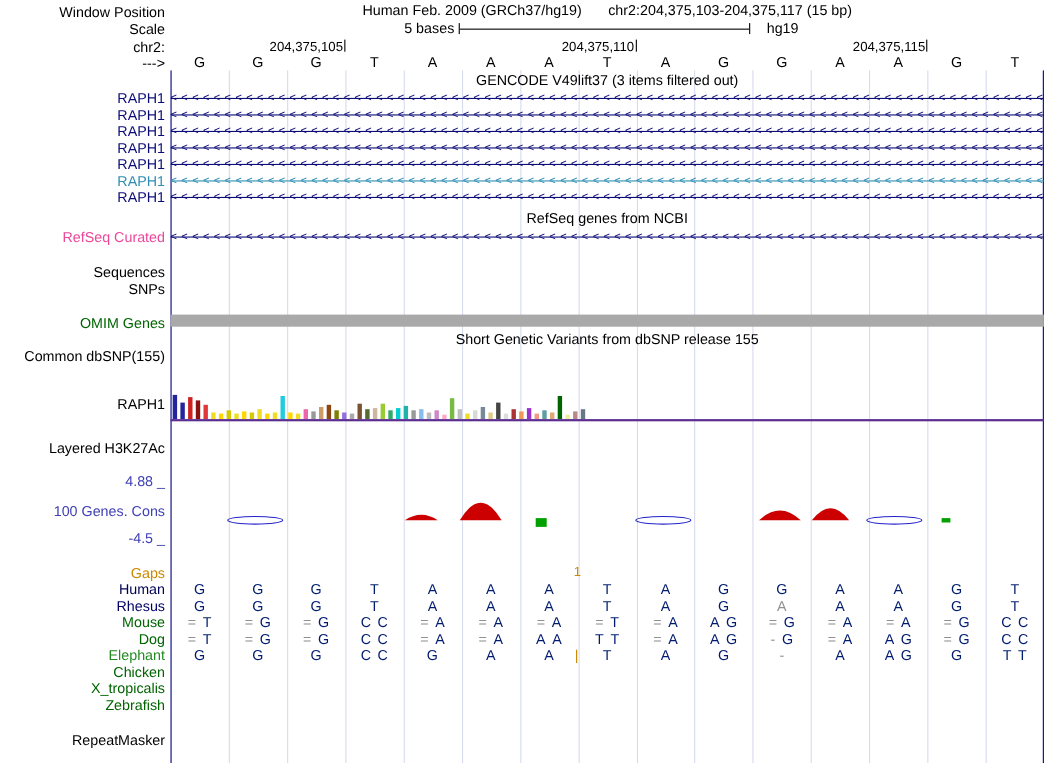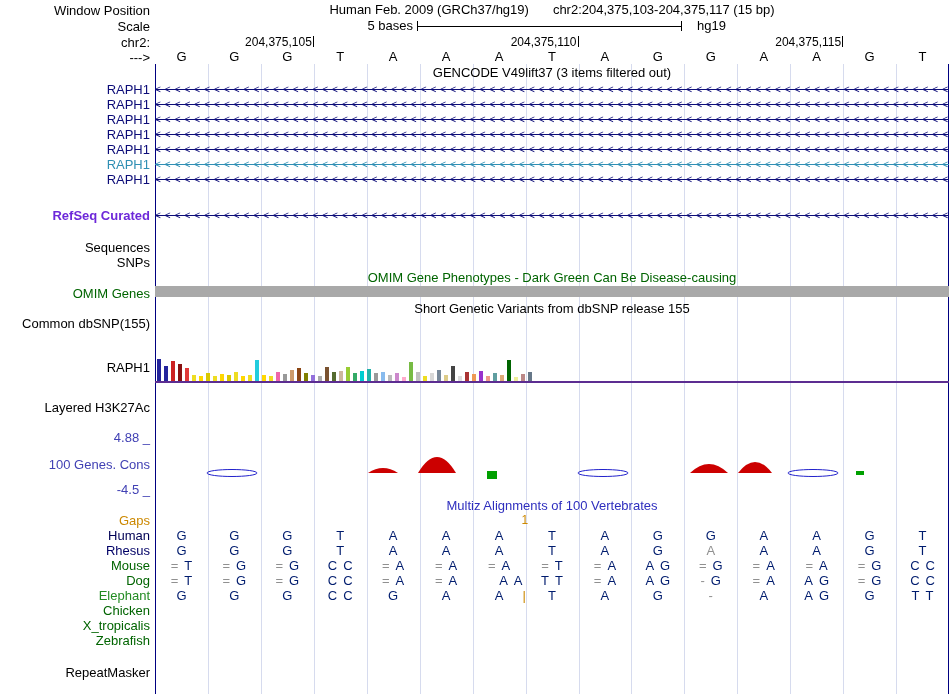--- a/index.html
+++ b/index.html
@@ -28,26 +28,26 @@
   <div class="lbl" style="top:19px">Scale</div>
   <div class="a" style="top:19px;right:537px">5 bases</div>
   <div id="scale-bar"></div>
   <div class="a" style="top:19px;left:697px">hg19</div>
 
   <div class="lbl" style="top:35px">chr2:</div>
   <div class="lbl" style="top:50px">---&gt;</div>
 
   <div class="ct" style="top:66px">GENCODE V49lift37 (3 items filtered out)</div>
 
-  <div class="lbl" style="top: 208px; color: #6d28d9; font-weight: bold;">RefSeq Curated</div>
+  <div class="ct" style="top:192px">RefSeq genes from NCBI</div>
+  <div class="lbl" style="top: 208px; color: #ec4899;">RefSeq Curated</div>
 
   <div class="lbl" style="top:240px">Sequences</div>
   <div class="lbl" style="top:255px">SNPs</div>
 
-  <div class="ct" style="top: 271px; color: rgb(0, 100, 0);">OMIM Gene Phenotypes - Dark Green Can Be Disease-causing</div>
   <div class="lbl" style="top: 286px; color: rgb(0, 100, 0);">OMIM Genes</div>
   <div id="omim-bar" style="background: rgb(169, 169, 169);"></div>
 
   <div class="ct" style="top:302px">Short Genetic Variants from dbSNP release 155</div>
   <div class="lbl" style="top:316px">Common dbSNP(155)</div>
 
   <div class="lbl" style="top:360px">RAPH1</div>
   <div id="gtex-track">
       <div class="a" style="left: 2px; top: 9px; width: 4px; height: 22px; background: rgb(36, 36, 156);"></div>
       <div class="a" style="left: 9px; top: 16px; width: 4px; height: 15px; background: rgb(36, 36, 156);"></div>
@@ -115,21 +115,20 @@
       <path d="M213 25 Q228 15 243 25 Z" fill="#cc0000"></path>
       <path d="M263 25 Q282 -7 301 25 Z" fill="#cc0000"></path>
       <rect x="332" y="23" width="10" height="8" fill="#00a000"></rect>
       <ellipse cx="448" cy="25" rx="25" ry="3.5" fill="none" stroke="#2222cc"></ellipse>
       <path d="M535 25 Q554 7 573 25 Z" fill="#cc0000"></path>
       <path d="M583 25 Q600 3 617 25 Z" fill="#cc0000"></path>
       <ellipse cx="658" cy="25" rx="25" ry="3.5" fill="none" stroke="#2222cc"></ellipse>
       <rect x="701" y="23" width="8" height="4" fill="#00a000"></rect>
     </svg>
 
-  <div class="ct" style="top: 499px; color: rgb(46, 46, 190);">Multiz Alignments of 100 Vertebrates</div>
   <div class="lbl" style="top: 513px; color: rgb(204, 136, 0);">Gaps</div>
 
   <div class="lbl" style="top:665px">RepeatMasker</div>
 
 <div class="a" style="left: 207.9px; top: 64px; width: 1px; height: 630px; background: rgb(214, 219, 238); z-index: 0;"></div>
     <div class="a" style="left: 260.9px; top: 64px; width: 1px; height: 630px; background: rgb(214, 219, 238); z-index: 0;"></div>
     <div class="a" style="left: 313.8px; top: 64px; width: 1px; height: 630px; background: rgb(214, 219, 238); z-index: 0;"></div>
     <div class="a" style="left: 366.7px; top: 64px; width: 1px; height: 630px; background: rgb(214, 219, 238); z-index: 0;"></div>
     <div class="a" style="left: 419.7px; top: 64px; width: 1px; height: 630px; background: rgb(214, 219, 238); z-index: 0;"></div>
     <div class="a" style="left: 472.6px; top: 64px; width: 1px; height: 630px; background: rgb(214, 219, 238); z-index: 0;"></div>
@@ -260,21 +259,21 @@
       <div class="a" style="left: 741.1px; top: 0px; width: 52.9px; text-align: center; line-height: 15px;"><span style="margin: 0px 3px; color: rgb(0, 28, 110);">C</span><span style="margin: 0px 3px; color: rgb(0, 28, 110);">C</span></div>
     </div>
     <div class="a" style="top: 573px; right: 800px; color: rgb(0, 100, 0); line-height: 15px;">Dog</div>
     <div class="a" style="left: 155px; top: 573px; width: 794px; height: 15px;">
       <div class="a" style="left: 0px; top: 0px; width: 52.9px; text-align: center; line-height: 15px;"><span style="margin: 0px 3px; color: rgb(144, 144, 144);">=</span><span style="margin: 0px 3px; color: rgb(0, 28, 110);">T</span></div>
       <div class="a" style="left: 52.9px; top: 0px; width: 52.9px; text-align: center; line-height: 15px;"><span style="margin: 0px 3px; color: rgb(144, 144, 144);">=</span><span style="margin: 0px 3px; color: rgb(0, 28, 110);">G</span></div>
       <div class="a" style="left: 105.9px; top: 0px; width: 52.9px; text-align: center; line-height: 15px;"><span style="margin: 0px 3px; color: rgb(144, 144, 144);">=</span><span style="margin: 0px 3px; color: rgb(0, 28, 110);">G</span></div>
       <div class="a" style="left: 158.8px; top: 0px; width: 52.9px; text-align: center; line-height: 15px;"><span style="margin: 0px 3px; color: rgb(0, 28, 110);">C</span><span style="margin: 0px 3px; color: rgb(0, 28, 110);">C</span></div>
       <div class="a" style="left: 211.7px; top: 0px; width: 52.9px; text-align: center; line-height: 15px;"><span style="margin: 0px 3px; color: rgb(144, 144, 144);">=</span><span style="margin: 0px 3px; color: rgb(0, 28, 110);">A</span></div>
       <div class="a" style="left: 264.7px; top: 0px; width: 52.9px; text-align: center; line-height: 15px;"><span style="margin: 0px 3px; color: rgb(144, 144, 144);">=</span><span style="margin: 0px 3px; color: rgb(0, 28, 110);">A</span></div>
-      <div class="a" style="left: 317.6px; top: 0px; width: 52.9px; text-align: right; line-height: 15px;"><span style="margin: 0px 3px; color: rgb(0, 28, 110);">A</span><span style="margin: 0px 3px; color: rgb(0, 28, 110);">A</span></div>
+      <div class="a" style="left: 317.6px; top: 0px; width: 52.9px; text-align: center; line-height: 15px;"><span style="margin: 0px 3px; color: rgb(0, 28, 110);">A</span><span style="margin: 0px 3px; color: rgb(0, 28, 110);">A</span></div>
       <div class="a" style="left: 370.5px; top: 0px; width: 52.9px; text-align: center; line-height: 15px;"><span style="margin: 0px 3px; color: rgb(0, 28, 110);">T</span><span style="margin: 0px 3px; color: rgb(0, 28, 110);">T</span></div>
       <div class="a" style="left: 423.5px; top: 0px; width: 52.9px; text-align: center; line-height: 15px;"><span style="margin: 0px 3px; color: rgb(144, 144, 144);">=</span><span style="margin: 0px 3px; color: rgb(0, 28, 110);">A</span></div>
       <div class="a" style="left: 476.4px; top: 0px; width: 52.9px; text-align: center; line-height: 15px;"><span style="margin: 0px 3px; color: rgb(0, 28, 110);">A</span><span style="margin: 0px 3px; color: rgb(0, 28, 110);">G</span></div>
       <div class="a" style="left: 529.3px; top: 0px; width: 52.9px; text-align: center; line-height: 15px;"><span style="margin: 0px 3px; color: rgb(144, 144, 144);">-</span><span style="margin: 0px 3px; color: rgb(0, 28, 110);">G</span></div>
       <div class="a" style="left: 582.3px; top: 0px; width: 52.9px; text-align: center; line-height: 15px;"><span style="margin: 0px 3px; color: rgb(144, 144, 144);">=</span><span style="margin: 0px 3px; color: rgb(0, 28, 110);">A</span></div>
       <div class="a" style="left: 635.2px; top: 0px; width: 52.9px; text-align: center; line-height: 15px;"><span style="margin: 0px 3px; color: rgb(0, 28, 110);">A</span><span style="margin: 0px 3px; color: rgb(0, 28, 110);">G</span></div>
       <div class="a" style="left: 688.1px; top: 0px; width: 52.9px; text-align: center; line-height: 15px;"><span style="margin: 0px 3px; color: rgb(144, 144, 144);">=</span><span style="margin: 0px 3px; color: rgb(0, 28, 110);">G</span></div>
       <div class="a" style="left: 741.1px; top: 0px; width: 52.9px; text-align: center; line-height: 15px;"><span style="margin: 0px 3px; color: rgb(0, 28, 110);">C</span><span style="margin: 0px 3px; color: rgb(0, 28, 110);">C</span></div>
     </div>
     <div class="a" style="top: 588px; right: 800px; color: rgb(34, 139, 34); line-height: 15px;">Elephant</div>

